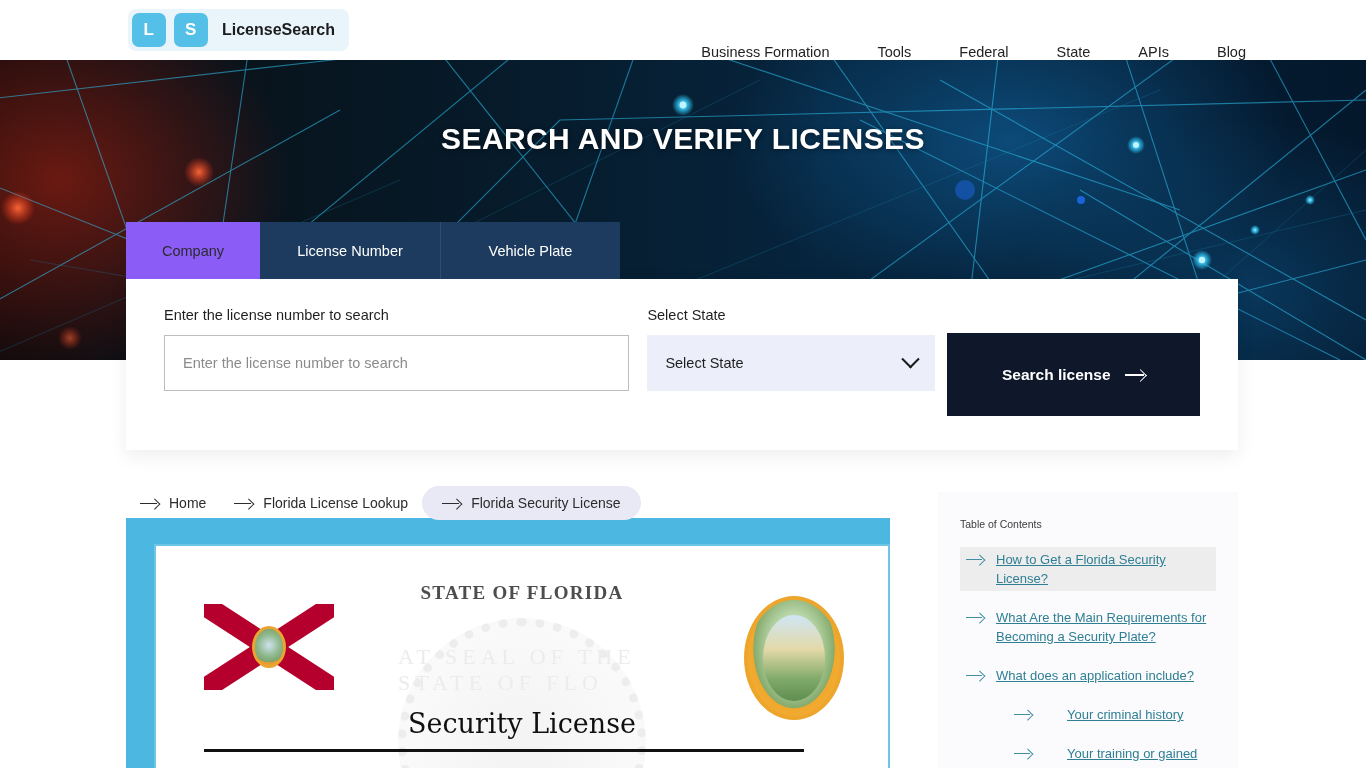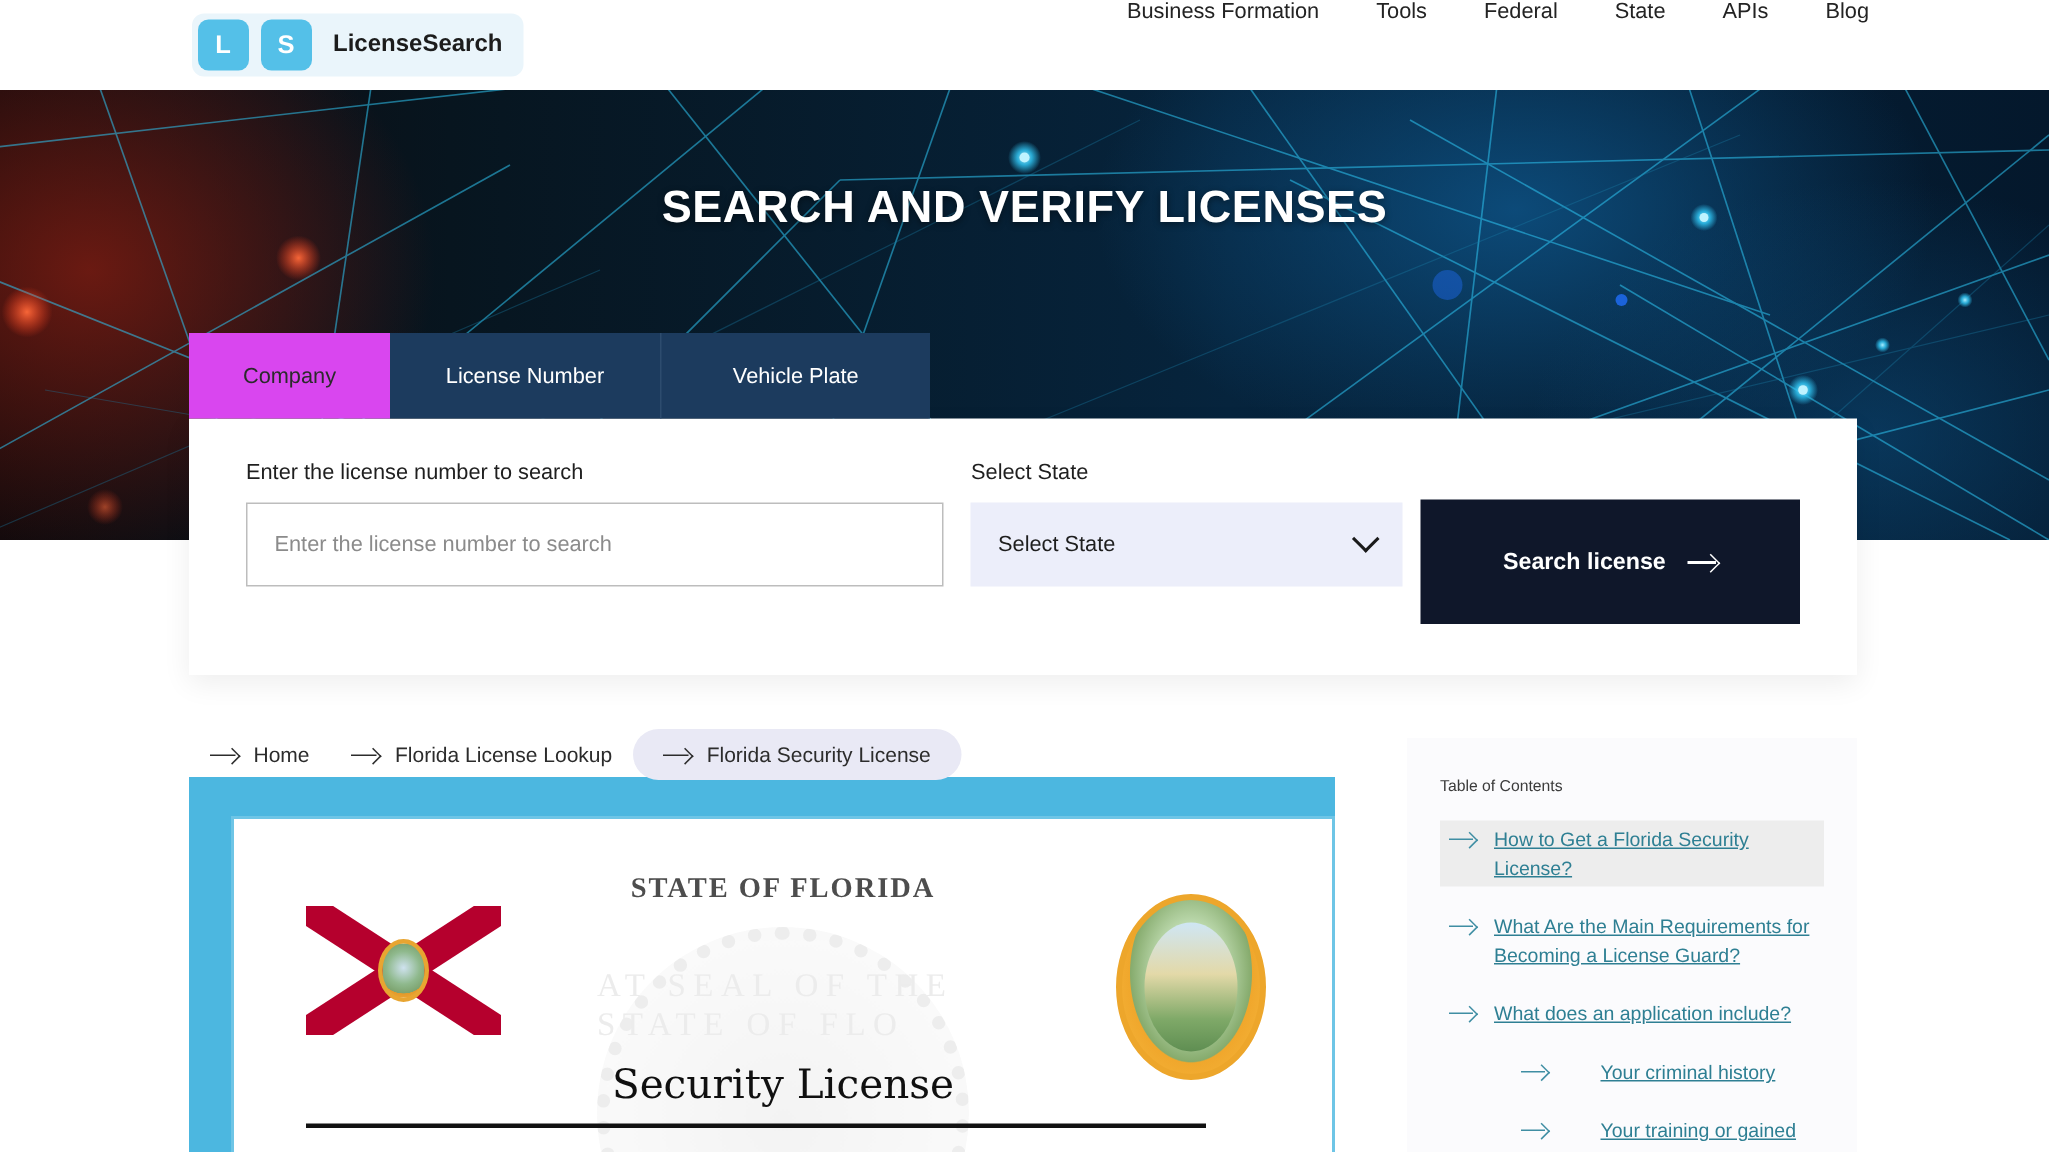--- a/index.html
+++ b/index.html
@@ -39,21 +39,21 @@
   }
   .logo-tile.second { margin-left: 8px; }
   .logo-text {
     margin-left: 14px;
     font-size: 16px; font-weight: bold;
     color: #1c1c1c;
   }
   .main-nav {
     position: absolute; right: 120px; top: 0;
     height: 60px;
-    display: flex; align-items: flex-start; gap: 38px;
+    display: flex; align-items: flex-end; gap: 48px;
   }
   .nav-item {
     font-size: 14.5px; color: #232323;
     text-decoration: none; white-space: nowrap;
     cursor: pointer;
   }
 
   
   .hero {
     position: absolute; top: 60px; left: 0;
@@ -88,21 +88,21 @@
     display: flex; align-items: center; justify-content: center;
     font-size: 14.5px;
     cursor: pointer;
     padding: 0 30px;
   }
   .tab.inactive {
     background: #1c3b5e; color: #ffffff;
     min-width: 180px;
   }
   .tab.active {
-    background: #d946ef; color: #2b2b2b;
+    background: #8b5cf6; color: #2b2b2b;
     min-width: 134px;
   }
   .tab.sep { border-left: 1px solid #2d4c6e; }
   .card {
     background: #ffffff;
     padding: 28px 38px 34px 38px;
     width: 1112px;
     min-height: 139px;
     box-shadow: 0 6px 18px rgba(0,0,0,.07);
   }
@@ -505,21 +505,21 @@
 
 <aside class="toc">
   <div class="toc-heading">Table of Contents</div>
 
   <a class="toc-item highlight">
     <span class="toc-arrow"></span>
     <span class="toc-link">How to Get a Florida Security License?</span>
   </a>
   <a class="toc-item">
     <span class="toc-arrow"></span>
-    <span class="toc-link">What Are the Main Requirements for Becoming a License Guard?</span>
+    <span class="toc-link">What Are the Main Requirements for Becoming a Security Plate?</span>
   </a>
   <a class="toc-item">
     <span class="toc-arrow"></span>
     <span class="toc-link">What does an application include?</span>
   </a>
   <a class="toc-item sub">
     <span class="toc-arrow"></span>
     <span class="toc-link">Your criminal history</span>
   </a>
   <a class="toc-item sub">

